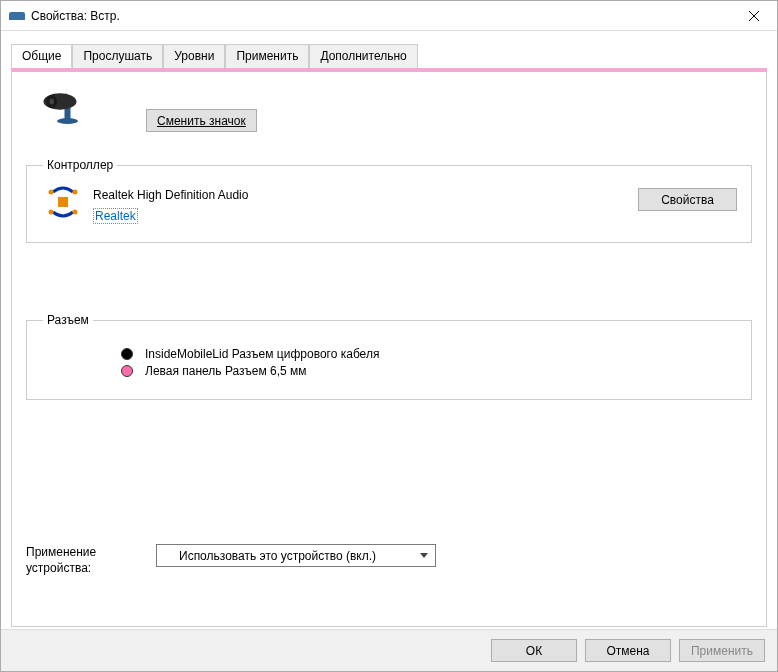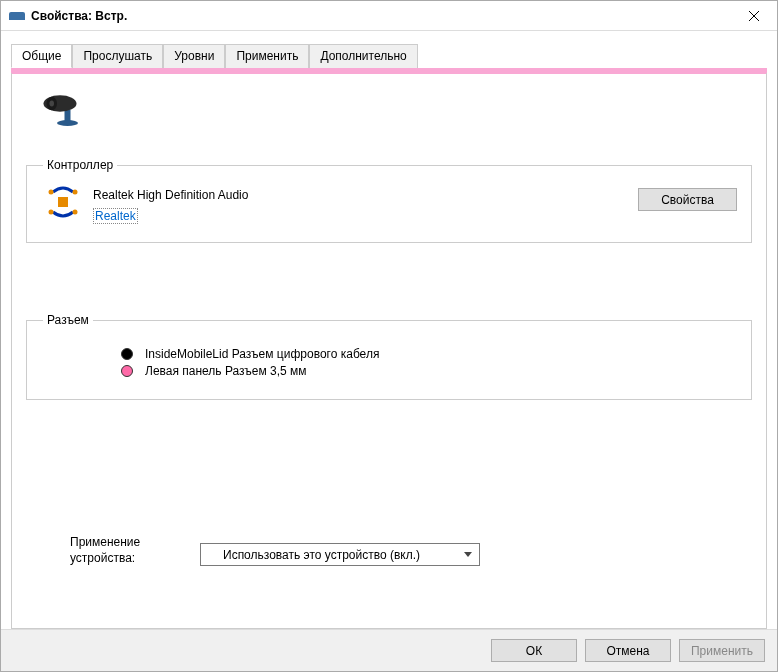--- a/index.html
+++ b/index.html
@@ -1,25 +1,25 @@
 <!DOCTYPE html>
 <html><head>
   <meta charset="utf-8">
   <style>
     * { box-sizing: border-box; margin: 0; padding: 0; font-family: "Segoe UI", Tahoma, sans-serif; font-size: 12px; }
     body { background: #fff; width: 778px; height: 672px; border: 1px solid #aaa; position: relative; overflow: hidden; }
 
-    .titlebar { height: 30px; display: flex; align-items: center; padding-left: 8px; border-bottom: 1px solid #ddd; font-weight: bold; }
+    .titlebar { height: 30px; display: flex; align-items: center; padding-left: 8px; border-bottom: 1px solid #ddd; }
     .title-icon { width: 16px; height: 8px; background: #3a6fa5; border-radius: 2px 2px 0 0; margin-right: 6px; }
     .title-text { flex: 1; }
     .close-btn { width: 46px; height: 30px; display: flex; align-items: center; justify-content: center; cursor: pointer; }
 
     .content { padding: 12px 10px 0 10px; }
 
-    .tabs { display: flex; border-bottom: 6px solid #f9a8d4; position: relative; top: 1px; }
+    .tabs { display: flex; border-bottom: 4px solid #f9a8d4; position: relative; top: 1px; }
     .tab { padding: 4px 10px; border: 1px solid #ccc; border-bottom: none; background: #fff; margin-right: 0; cursor: pointer; position: relative; }
     .tab + .tab { margin-left: 0; }
     .tab.active { background: #fff; border-bottom: 1px solid #fff; z-index: 2; }
     .tab:not(.active) { background: #f0f0f0; }
 
     .tab-panel { border: 1px solid #ccc; border-top: none; padding: 16px 14px 24px 14px; height: 556px; position: relative; }
 
     .row { display: flex; align-items: flex-start; }
     .device-icon { width: 64px; margin: 4px 40px 0 16px; }
     .device-icon svg { width: 48px; height: 36px; }
@@ -39,21 +39,21 @@
     .ctrl-name { margin-top: 2px; }
     .ctrl-link { color: #0066cc; margin-top: 6px; display: inline-block; border: 1px dotted #888; padding: 0 1px; cursor: pointer; }
     .ctrl-props { position: absolute; right: 14px; top: 16px; width: 99px; }
 
     .jack-list { margin: 6px 0 0 82px; }
     .jack-item { display: flex; align-items: center; margin: 3px 0; }
     .jack-dot { width: 12px; height: 12px; border-radius: 50%; border: 1px solid #333; margin-right: 12px; }
     .jack-dot.black { background: #000; }
     .jack-dot.pink { background: #ff6aa8; }
 
-    .usage-row { display: flex; align-items: flex-end; position: absolute; left: 14px; bottom: 62px; margin-left: 44px; }
+    .usage-row { display: flex; align-items: flex-start; position: absolute; left: 14px; bottom: 50px; }
     .usage-label { width: 130px; line-height: 16px; }
     .usage-select { width: 280px; height: 23px; border: 1px solid #7a7a7a; padding: 2px 22px; background: #fff; appearance: none; -webkit-appearance: none; }
     .select-wrap { position: relative; }
     .select-wrap::after { content: ""; position: absolute; right: 8px; top: 9px; width: 0; height: 0; border-left: 4px solid transparent; border-right: 4px solid transparent; border-top: 5px solid #444; pointer-events: none; }
 
     .footer { position: absolute; bottom: 0; left: 0; right: 0; height: 42px; background: #f0f0f0; display: flex; align-items: center; justify-content: flex-end; padding-right: 12px; border-top: 1px solid #ddd; padding-left: 14px; }
     .footer .btn { width: 86px; height: 23px; margin-left: 8px; text-align: center; }
     .footer .btn.disabled { color: #888; pointer-events: none; }
   </style>
 </head>
@@ -86,20 +86,21 @@
         <svg viewBox="0 0 64 48">
           <ellipse cx="34" cy="40" rx="14" ry="4" fill="#2a5a8a"></ellipse>
           <rect x="30" y="22" width="8" height="16" fill="#2a5a8a"></rect>
           <ellipse cx="24" cy="14" rx="22" ry="11" fill="#2b2b2b"></ellipse>
           <ellipse cx="13" cy="14" rx="7" ry="9" fill="#1a1a1a"></ellipse>
           <ellipse cx="13" cy="14" rx="3" ry="4" fill="#444"></ellipse>
         </svg>
       </div>
       <div class="field-col">
         <br>
+        <button class="btn btn-icon"><span style="text-decoration:underline">Сменить значок</span></button>
       </div>
     </div>
 
     <fieldset>
       <legend>Контроллер</legend>
       <div class="controller-row">
         <div class="realtek-icon">
           <svg viewBox="0 0 32 32">
             <rect x="6" y="6" width="20" height="20" fill="none"></rect>
             <path d="M6 6 Q16 -2 26 6 M6 26 Q16 34 26 26" stroke="#0033aa" stroke-width="3" fill="none"></path>
@@ -120,21 +121,21 @@
 
     <fieldset style="margin-top:70px;">
       <legend>Разъем</legend>
       <div class="jack-list">
         <div class="jack-item">
           <div class="jack-dot black"></div>
           <div>InsideMobileLid Разъем цифрового кабеля</div>
         </div>
         <div class="jack-item">
           <div class="jack-dot pink"></div>
-          <div>Левая панель Разъем 3,5 мм</div>
+          <div>Левая панель Разъем 6,5 мм</div>
         </div>
       </div>
     </fieldset>
 
     <div class="usage-row">
       <div class="usage-label">Применение устройства:</div>
       <div class="select-wrap">
         <select class="usage-select">
           <option>Использовать это устройство (вкл.)</option>
         </select>

